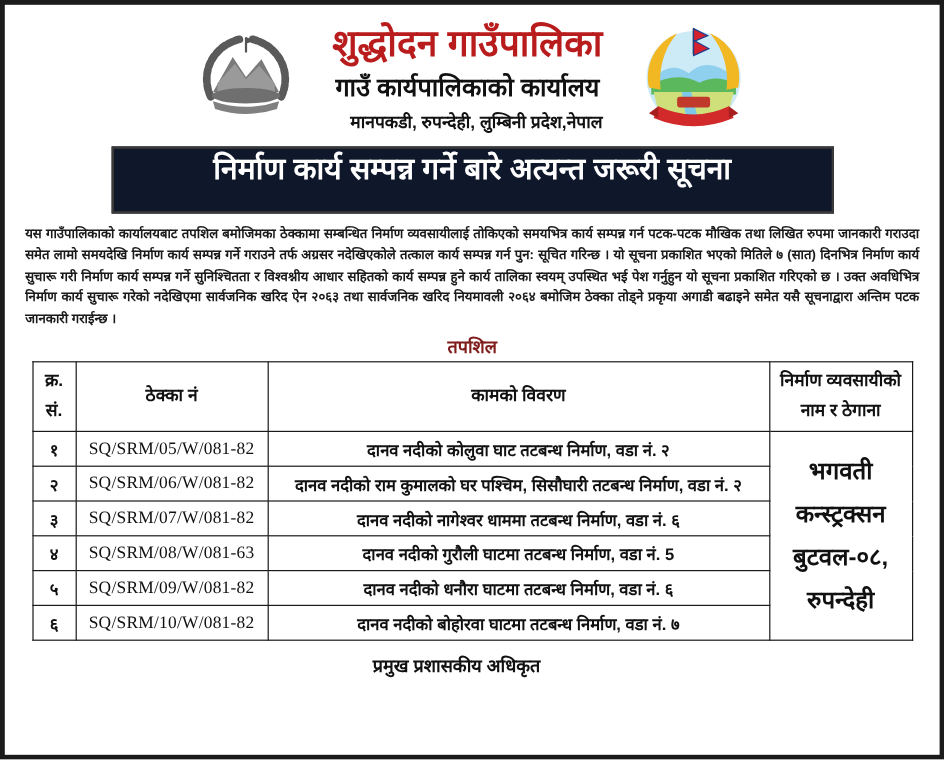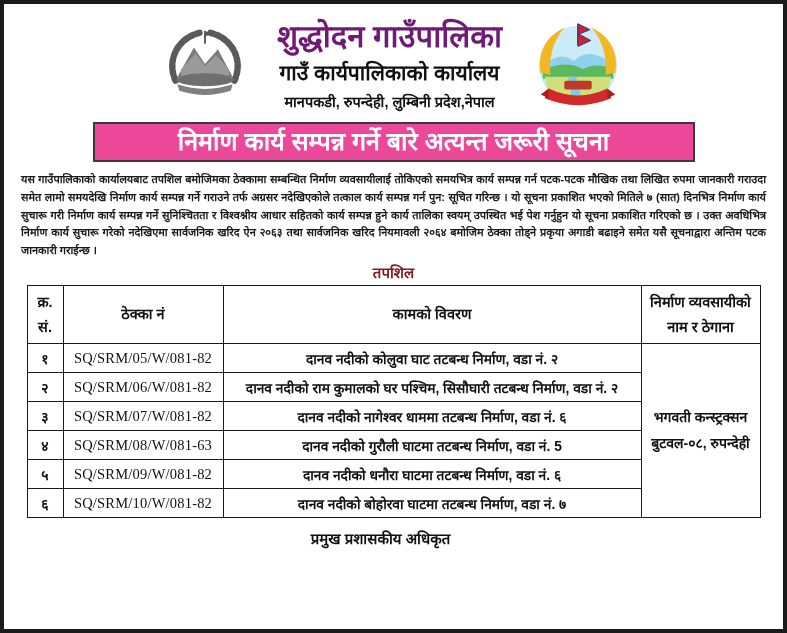--- a/index.html
+++ b/index.html
@@ -19,27 +19,27 @@
   .wm-1 { color:rgba(110,170,210,0.40); }
   .wm-2 { color:rgba(235,115,100,0.42); }
   
   .header {
     display:flex; align-items:center; justify-content:center;
     gap:26px; padding:12px 10px 4px 10px;
   }
   .logo-left { width:92px; height:86px; flex:0 0 auto; }
   .logo-right { width:100px; height:98px; flex:0 0 auto; }
   .head-text { text-align:center; }
-  .muni-name  { font-size:31px; font-weight:bold; color:#701a75; line-height:1.15; }
+  .muni-name  { font-size:31px; font-weight:bold; color:#b91c1c; line-height:1.15; }
   .office-name{ font-size:21px; font-weight:bold; color:#111; margin-top:4px; }
-  .address    { font-size:14.5px; font-weight:bold; color:#111; margin-top:5px; }
+  .address    { font-size:14.5px; font-weight:bold; color:#111; margin-top:5px;text-align:right; }
   
   .banner {
-    width:602px; height:40px; margin:4px auto 0 auto;
-    background:#ec4899; border:2px solid #3a3a3a;
+    width:602px; height:56px; margin:4px auto 0 auto;
+    background:#0f172a; border:2px solid #3a3a3a;
     color:#ffffff; font-size:25px; font-weight:bold;
     text-align:center; line-height:34px;
   }
   .pub-date { text-align:center; font-size:15px; font-weight:bold; color:#111; margin-top:8px; }
   
   .body-text {
     margin:9px 17px 0 17px; text-align:justify;
     font-size:11px; font-weight:bold; color:#1a1a1a; line-height:1.62;
   }
   .caption { text-align:center; font-size:15px; font-weight:bold; color:#7f1d1d; margin-top:2px; }
@@ -54,21 +54,21 @@
   }
   table.contracts th { font-size:14.5px; font-weight:bold; height:58px; line-height:1.7; }
   table.contracts td { height:29px; }
   .c-sn   { width:36px; }
   .c-no   { width:160px; }
   .c-desc { width:418px; }
   .c-ctr  { width:119px; }
   td.sn   { font-size:14px; font-weight:bold; }
   td.cno  { font-family:"Liberation Serif","DejaVu Serif",serif; font-size:14.5px; letter-spacing:0.2px;margin-top:44px; }
   td.desc { font-size:13.8px; font-weight:bold; }
-  td.ctr  { font-size:14px; font-weight:bold; line-height:1.8; }
+  td.ctr  { font-size:20px; font-weight:bold; line-height:1.8; }
   
   .signature {
     text-align:center; margin:10px 26px 0 0;
     font-size:15px; font-weight:bold; color:#111;
   }
 </style>
 </head>
 <body>
 
 <div class="page">

